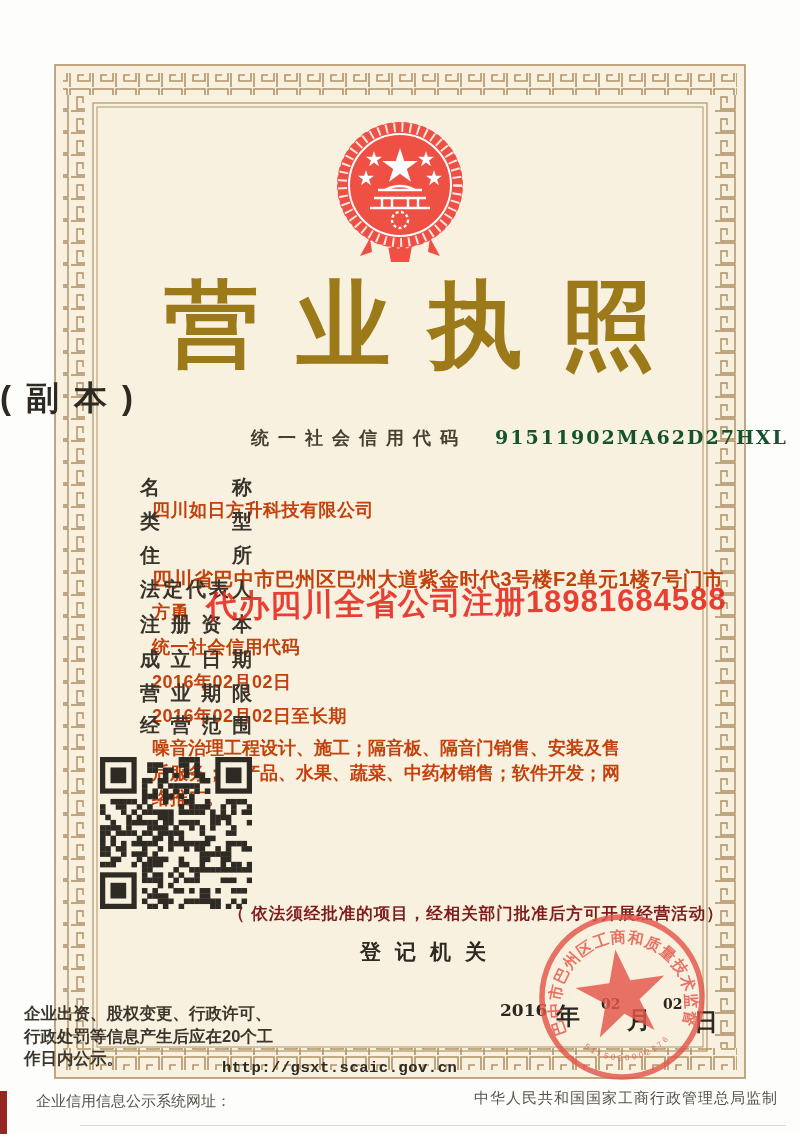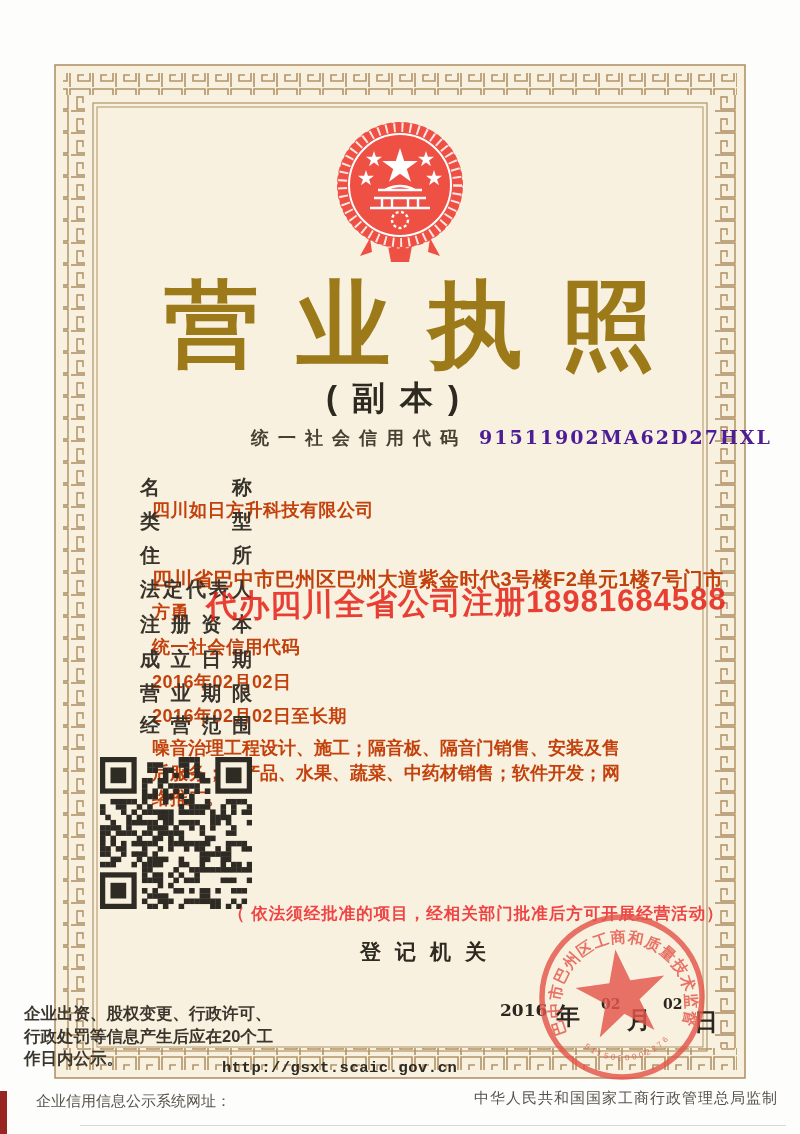--- a/index.html
+++ b/index.html
@@ -15,27 +15,27 @@
   
   #emblem{left:330px;top:118px;width:140px;height:152px;z-index:3;}
   
   .title{
     left:0;right:0;top:262px;text-align:center;z-index:3;
     font-size:94px;font-weight:900;color:#9c7a1a;
     letter-spacing:38px;margin-right:-38px;text-indent:19px;
     font-family:"Liberation Serif",serif;
   }
   .subtitle{
-    left:0;right:0;top:376px;text-align:center;z-index:3;
+    left:0;right:0;top:376px;z-index:3;
     font-size:33px;font-weight:700;color:#2e2a22;letter-spacing:15px;
   }
   .code-line{left:251px;top:426px;z-index:3;white-space:nowrap;}
   .code-label{font-size:18px;font-weight:700;color:#474134;letter-spacing:9px;}
-  .code-value{font-size:19px;font-weight:700;color:#4c1d95;letter-spacing:2px;
-    font-family:"DejaVu Serif",serif;margin-left:12px;}
+  .code-value{font-size:19px;font-weight:700;color:#14532d;letter-spacing:2px;
+    font-family:"DejaVu Serif",serif;margin-left:28px;}
   
   .field-row{left:140px;z-index:3;white-space:nowrap;}
   .field-label{
     display:inline-block;width:112px;vertical-align:top;
     font-size:20px;font-weight:700;color:#38332b;
   }
   .justify-chars{display:flex;justify-content:space-between;}
   .field-value{
     display:inline-block;margin-left:12px;vertical-align:top;margin-top:-3px;
     font-size:18px;font-weight:700;color:#c2410c;letter-spacing:0.5px;
@@ -44,21 +44,21 @@
   
   .watermark{
     left:206px;top:582px;z-index:5;white-space:nowrap;
     font-size:31px;font-weight:700;color:rgba(229,32,22,.85);
     transform:rotate(-0.8deg);letter-spacing:1px;
   }
   
   #qr{left:100px;top:757px;z-index:3;}
   
   .approval{left:156px;top:903px;width:640px;text-align:center;z-index:3;
-    font-size:16.5px;font-weight:700;color:#ef4444;letter-spacing:1px;}
+    font-size:16.5px;font-weight:700;color:#7f1d1d;letter-spacing:1px;}
   .registrar{left:0;right:0;top:938px;text-align:center;z-index:3;
     font-size:21px;font-weight:700;color:#2e2a22;letter-spacing:14px;text-indent:60px;}
   .date-part{z-index:3;font-weight:700;color:#2b2620;}
   #d-year{left:500px;top:1000px;font-size:17px;font-family:"DejaVu Serif",serif;}
   #d-yearc{left:556px;top:1000px;font-size:24px;}
   #d-month{left:601px;top:996px;font-size:14px;font-family:"DejaVu Serif",serif;}
   #d-monthc{left:627px;top:1004px;font-size:24px;}
   #d-day{left:663px;top:996px;font-size:14px;font-family:"DejaVu Serif",serif;}
   #d-dayc{left:694px;top:1006px;font-size:24px;}
   

